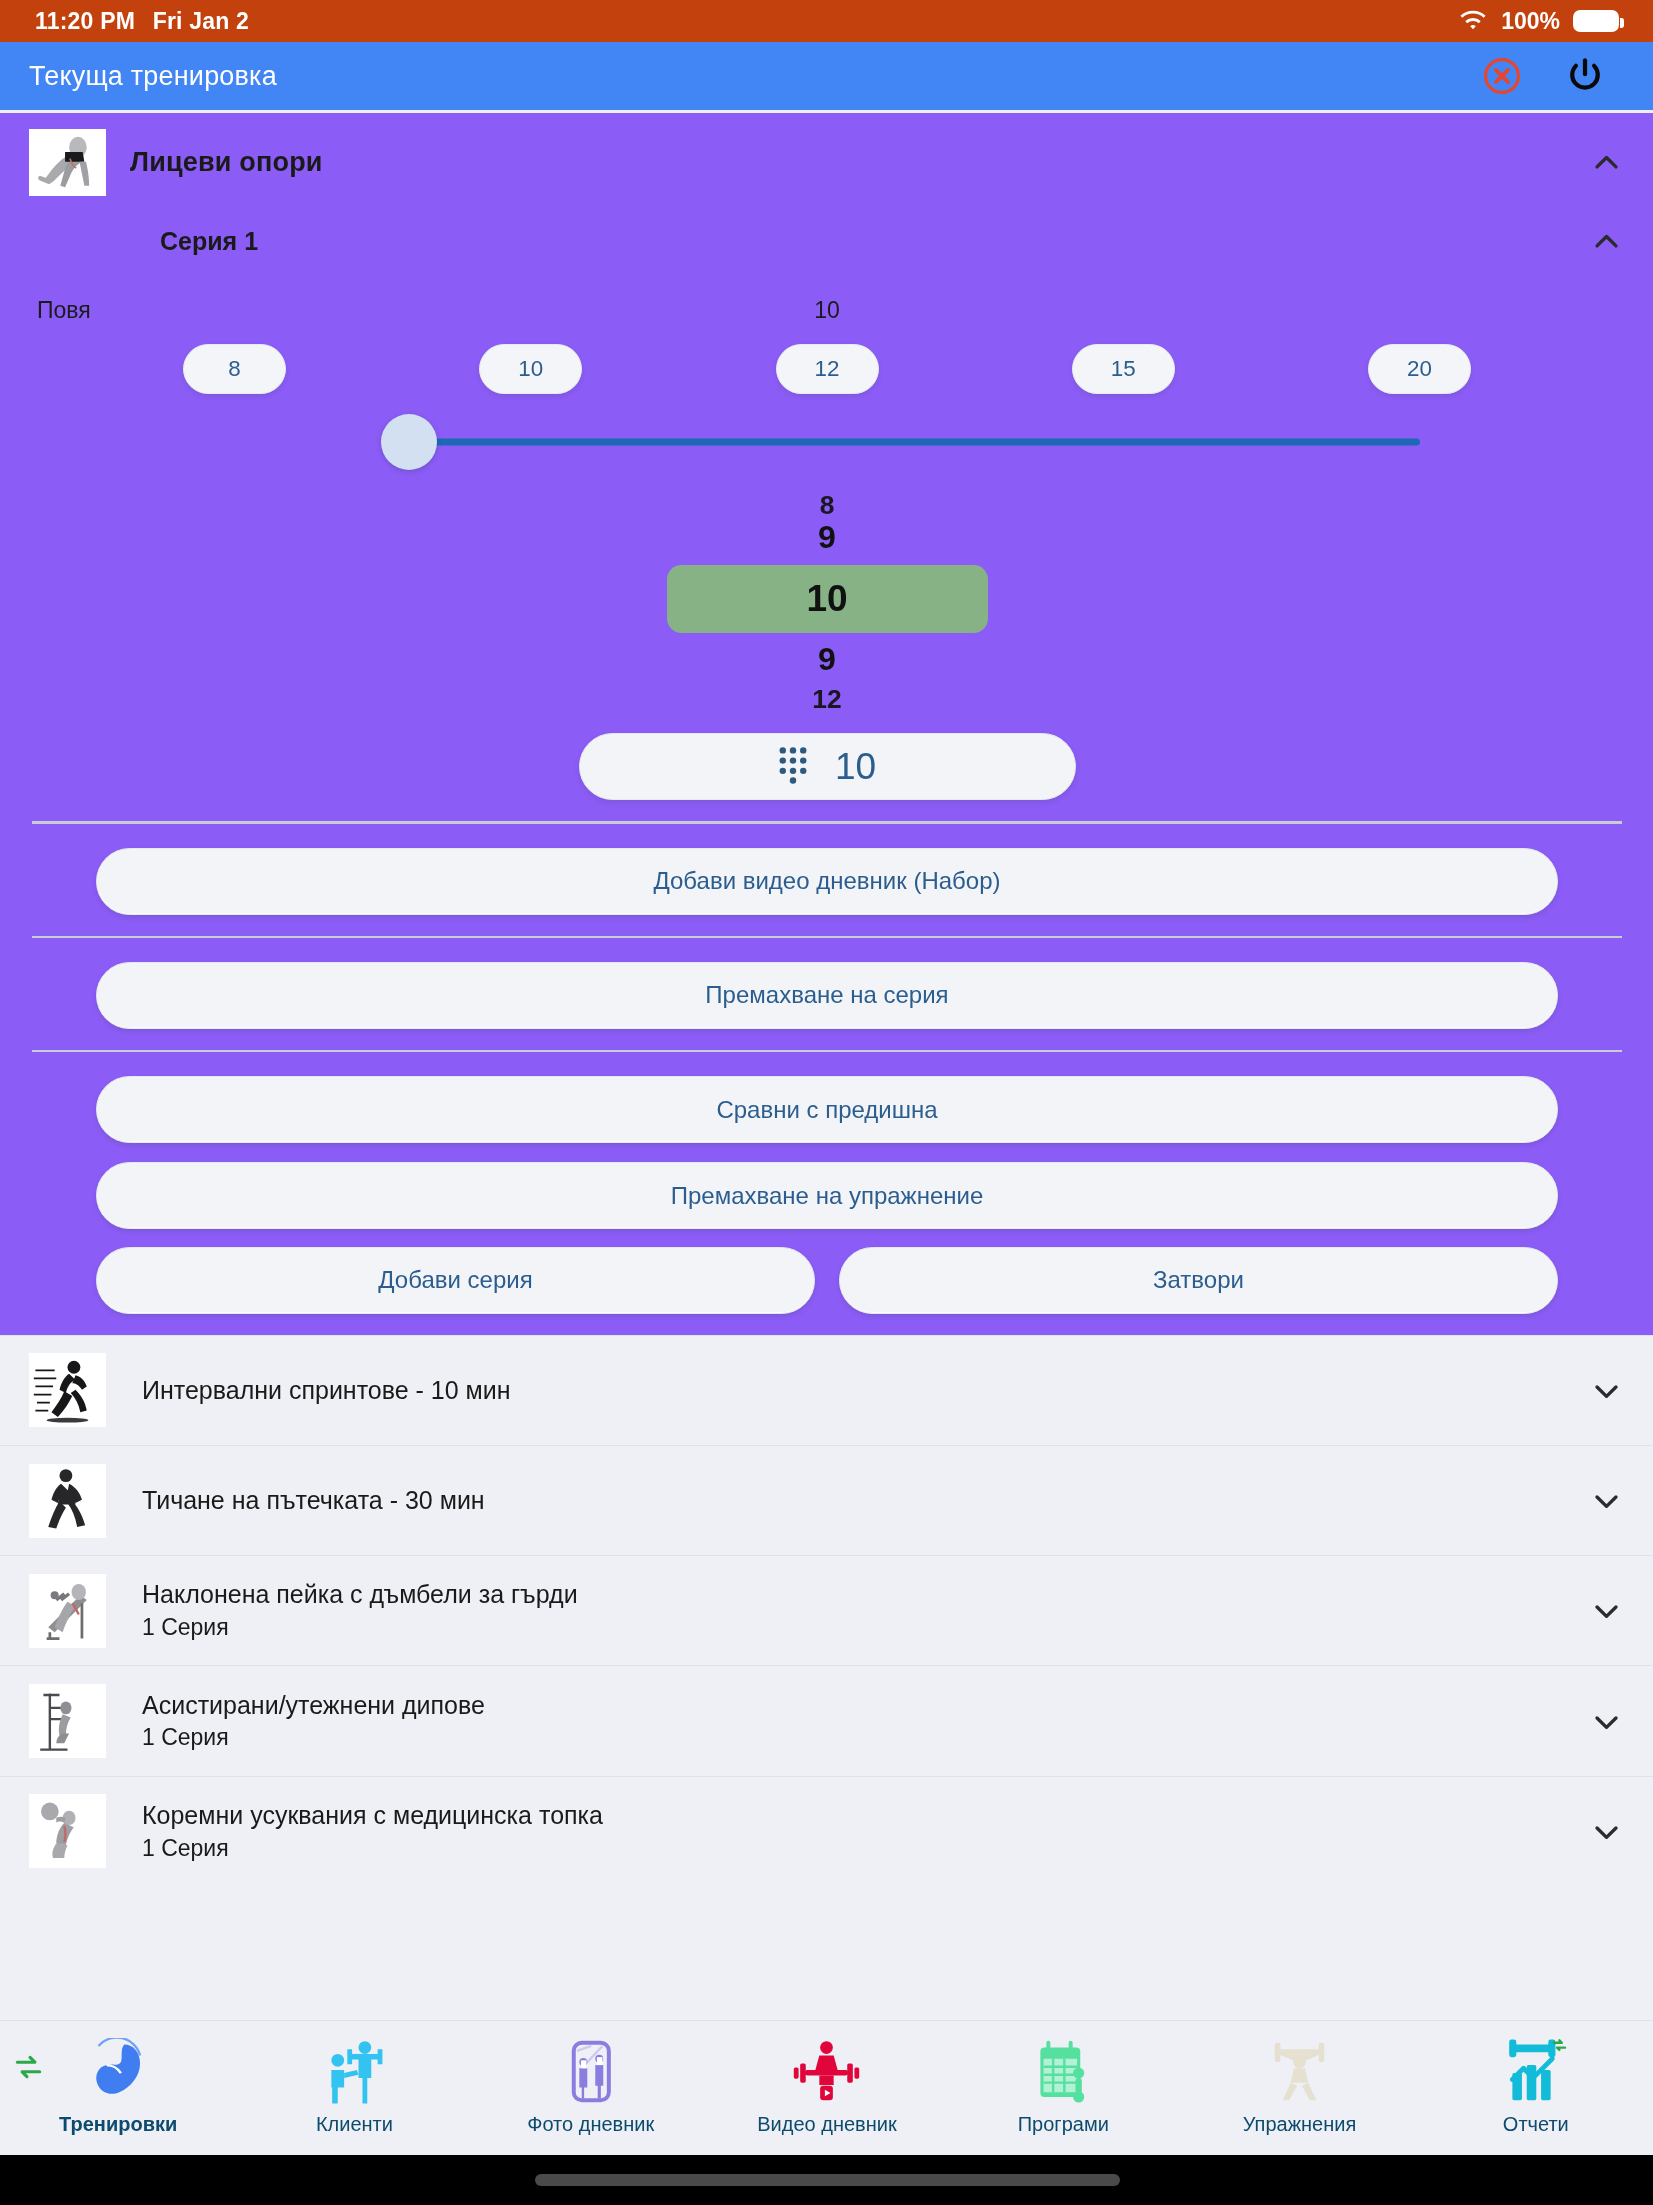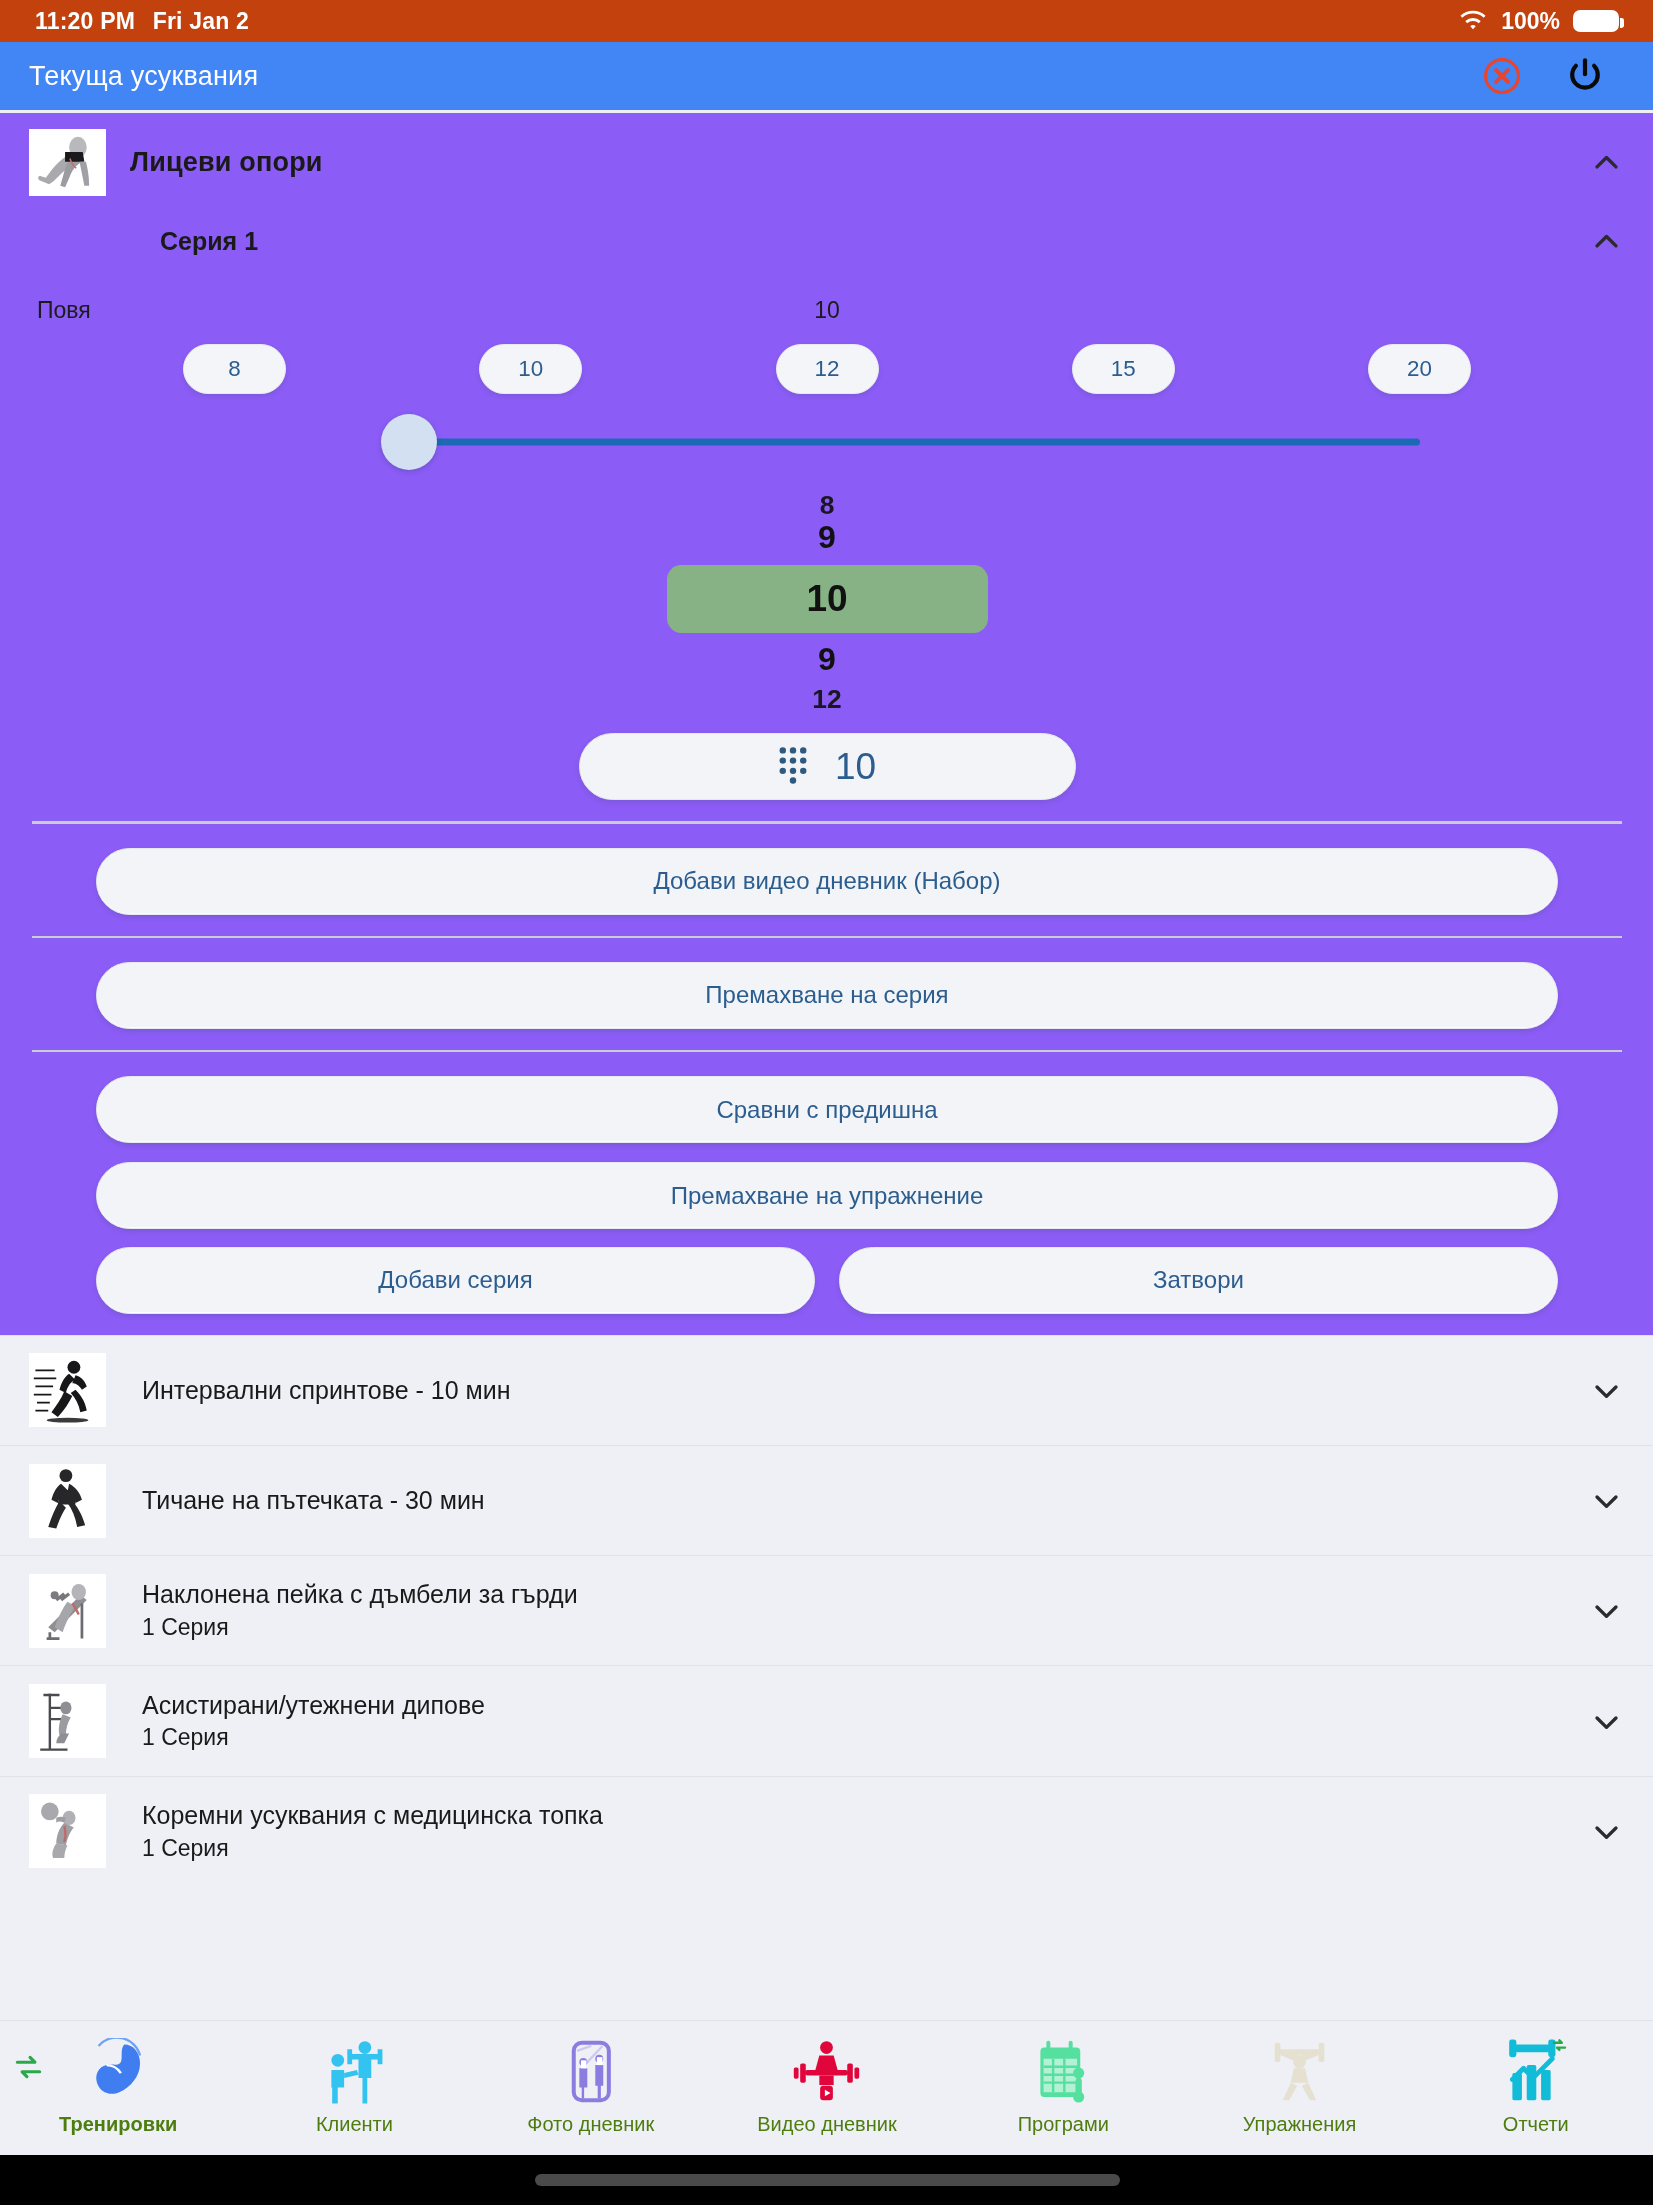--- a/index.html
+++ b/index.html
@@ -107,21 +107,21 @@
   .ex-row-name { font-size: 25px; color: #1a1a1a; }
   .ex-row-sub { font-size: 23px; color: #1a1a1a; }
 
   
   .tabbar {
     height: 135px; background: #eef0f5; border-top: 1.6px solid #dfe2e9;
     display: flex; align-items: flex-start; flex-shrink: 0; padding-top: 9.6px;
   }
   .tab { flex: 1; display: flex; flex-direction: column; align-items: center; gap: 8px; }
   .tab-ico { height: 74px; display: flex; align-items: flex-end; justify-content: center; }
-  .tab-lbl { font-size: 20px; color: #4d7c0f; }
+  .tab-lbl { font-size: 20px; color: #0c4a6e; }
   .tab.active .tab-lbl { font-weight: 700; }
 
   .homebar { height: 50px; background: #000; display: flex; align-items: center; justify-content: center; flex-shrink: 0;}
   .homebar-ind { width: 585px; height: 11.2px; background: #4a4a4a; border-radius: 6.4px; }
 
   .sync-ic { position: absolute; left: 11.2px; top: 2051px; }
 </style>
 </head>
 <body>
 
@@ -139,21 +139,21 @@
             <path d="M7.3 10.6a6.9 6.9 0 0 1 9.4 0l1.5-1.7a9.2 9.2 0 0 0-12.4 0l1.5 1.7z" fill="#fff"></path>
             <path d="M3.4 6.3a12.6 12.6 0 0 1 17.2 0l1.5-1.7a14.9 14.9 0 0 0-20.2 0l1.5 1.7z" fill="#fff"></path>
           </svg>
       </span>
       <span>100%</span>
       <span class="batt"></span>
     </div>
   </div>
 
   <div class="appbar">
-    <div class="appbar-title">Текуща усуквания</div>
+    <div class="appbar-title">Текуща тренировка</div>
     <div class="appbar-actions">
       <div class="ic-btn">
         <svg width="42" height="42" viewBox="0 0 24 24">
             <circle cx="12" cy="12" r="9.4" fill="none" stroke="#e8452c" stroke-width="1.8"></circle>
             <path d="M8.6 8.6l6.8 6.8M15.4 8.6l-6.8 6.8" stroke="#e8452c" stroke-width="2.2" stroke-linecap="round"></path>
           </svg>
       </div>
       <div class="ic-btn">
         <svg width="42" height="42" viewBox="0 0 24 24">
             <path d="M12 3v8" stroke="#0a0a0a" stroke-width="2.4" stroke-linecap="round"></path>

